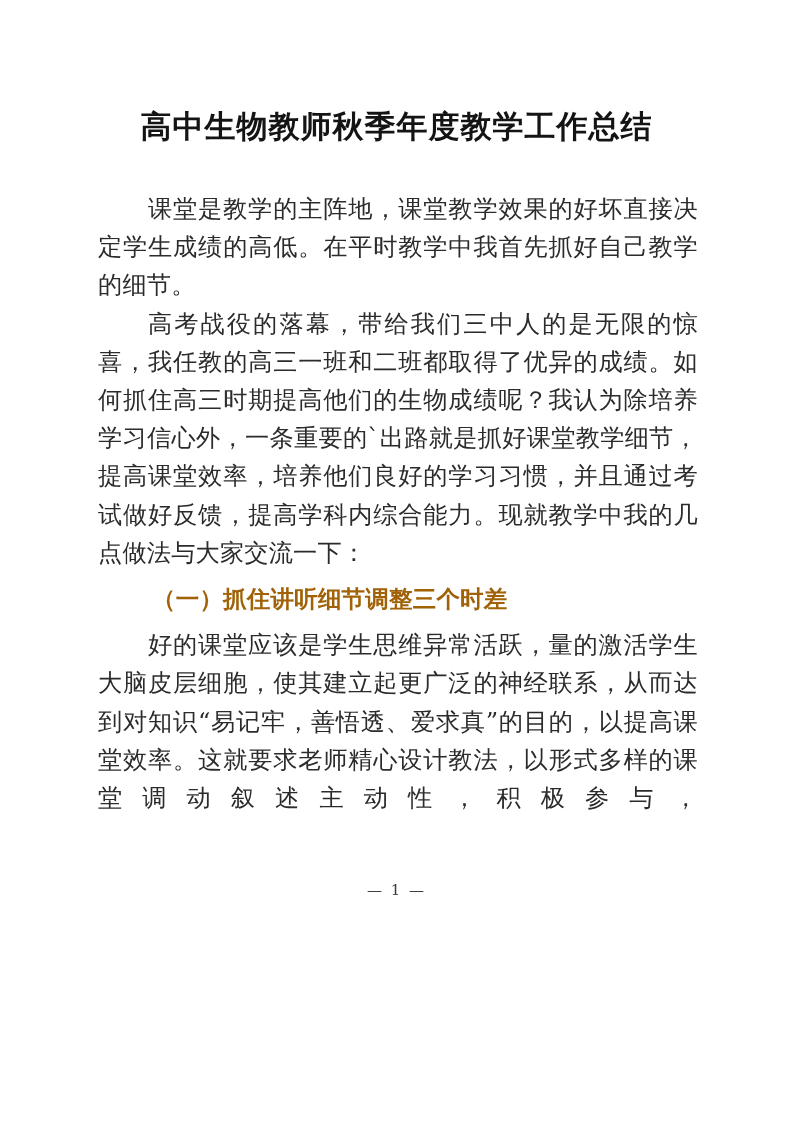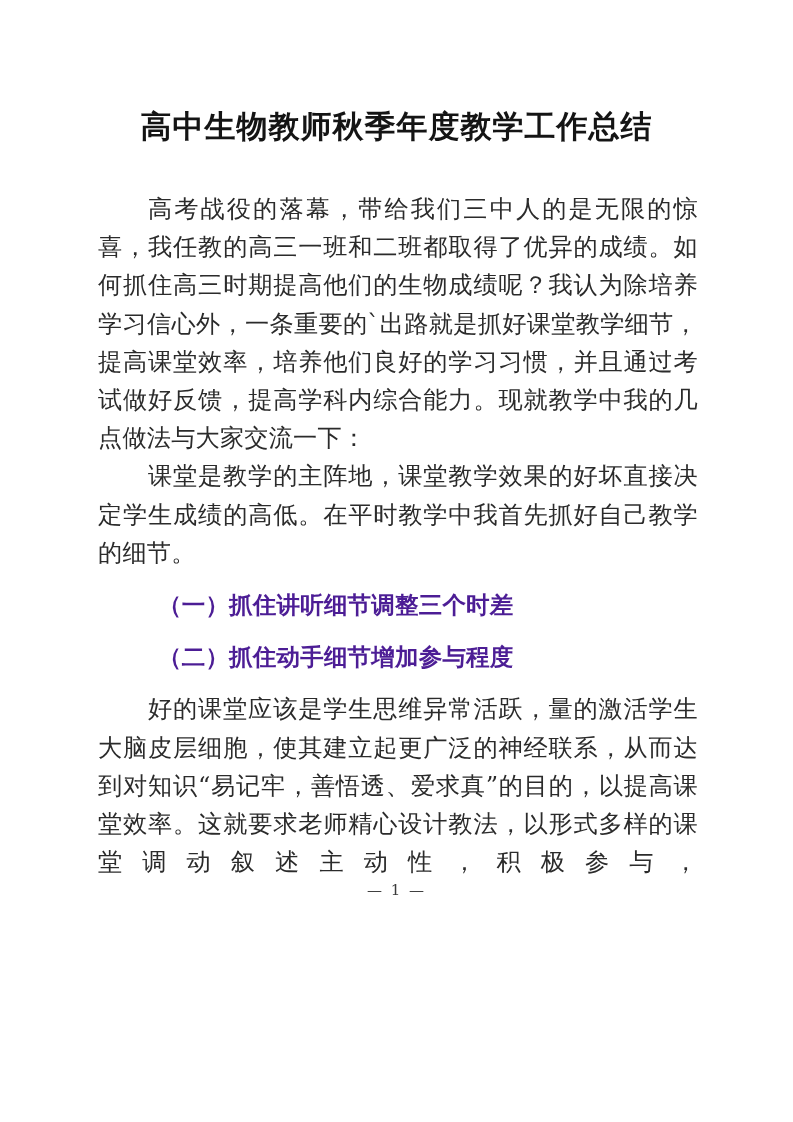--- a/index.html
+++ b/index.html
@@ -59,22 +59,22 @@
     text-indent: 50px;
     word-break: break-all;
   }
 
   .heading {
     font-family: "DejaVu Sans", "Liberation Sans", sans-serif;
     font-weight: 700;
     font-size: 23.5px;
     line-height: 38.2px;
     letter-spacing: 0.2px;
-    color: #4c1d95;
-    margin: 14px;
+    color: #a16207;
+    margin: 8px;
     text-indent: 46px;
     white-space: nowrap;
   }
 
   
   .para.cont {
     text-align-last: justify;
   }
 
   
@@ -93,28 +93,27 @@
 </style>
 </head>
 <body>
 
 <div class="page">
 
   <div class="doc-title">高中生物教师秋季年度教学工作总结</div>
 
   <div class="body-block">
 
+    <p class="para">课堂是教学的主阵地，课堂教学效果的好坏直接决定学生成绩的高低。在平时教学中我首先抓好自己教学的细节。</p>
+
     <p class="para">高考战役的落幕，带给我们三中人的是无限的惊喜，我任教的高三一班和二班都取得了优异的成绩。如何抓住高三时期提高他们的生物成绩呢？我认为除培养学习信心外，一条重要的`出路就是抓好课堂教学细节，提高课堂效率，培养他们良好的学习习惯，并且通过考试做好反馈，提高学科内综合能力。现就教学中我的几点做法与大家交流一下：</p>
-
-    <p class="para">课堂是教学的主阵地，课堂教学效果的好坏直接决定学生成绩的高低。在平时教学中我首先抓好自己教学的细节。</p>
 
     <p class="heading">（一）抓住讲听细节调整三个时差</p>
 
 
-    <p class="heading">（二）抓住动手细节增加参与程度</p>
 
     <p class="para cont">好的课堂应该是学生思维异常活跃，量的激活学生大脑皮层细胞，使其建立起更广泛的神经联系，从而达到对知识“易记牢，善悟透、爱求真”的目的，以提高课堂效率。这就要求老师精心设计教法，以形式多样的课堂调动叙述主动性，积极参与，</p>
 
   </div>
 
   <div class="page-footer">— 1 —</div>
 
 </div>
 
 </body></html>

